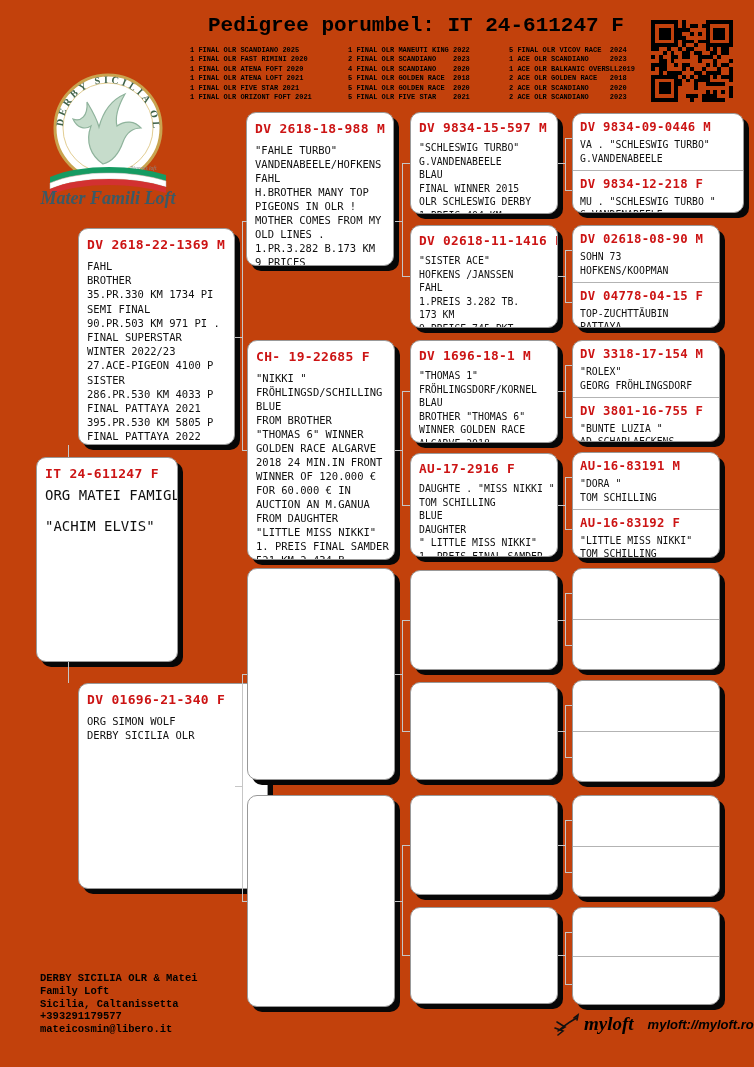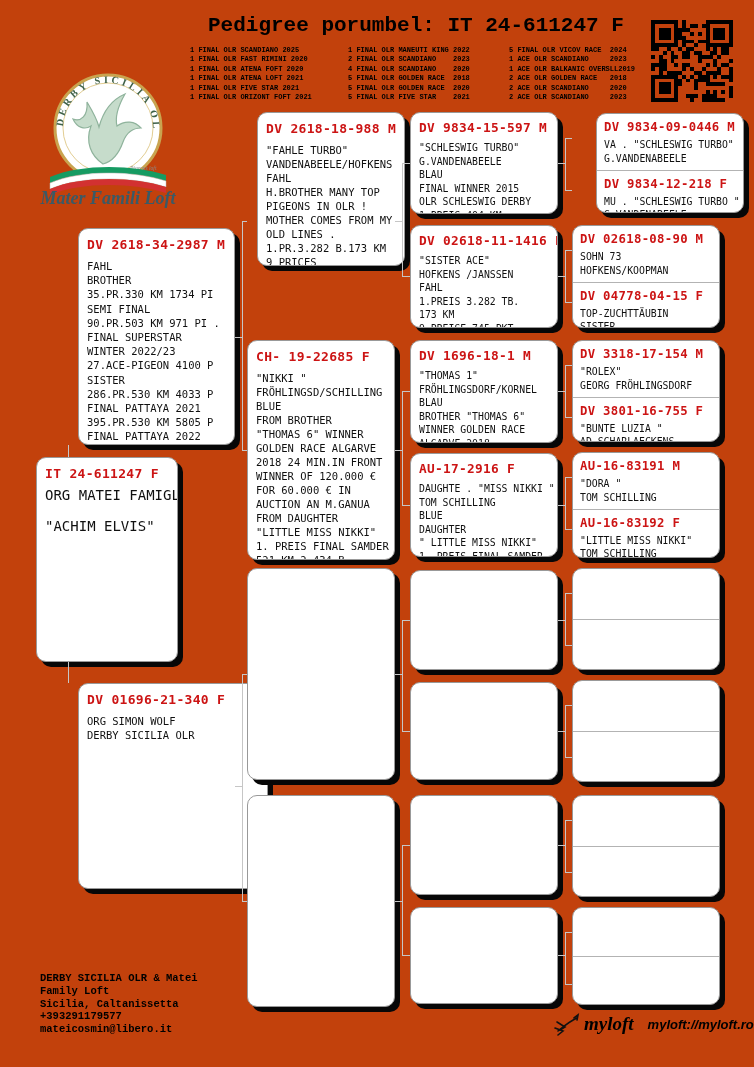--- a/index.html
+++ b/index.html
@@ -307,21 +307,21 @@
   </svg>
 
   <div class="pbox mainbox" style="left:36px;top:457px;width:142px;height:205px">
     <div class="bt">IT 24-611247 F</div>
     <div class="bb">ORG MATEI FAMIGLY LOFT
 
 "ACHIM ELVIS"</div>
   </div>
 
   <div class="pbox tall" style="left:78px;top:228px;width:157px;height:217px">
-    <div class="bt">DV 2618-34-2987 M</div>
+    <div class="bt">DV 2618-22-1369 M</div>
     <div class="bb">FAHL
 BROTHER
 35.PR.330 KM 1734 PI
 SEMI FINAL
 90.PR.503 KM 971 PI .
 FINAL SUPERSTAR
 WINTER 2022/23
 27.ACE-PIGEON 4100 P
 SISTER
 286.PR.530 KM 4033 P
@@ -329,21 +329,21 @@
 395.PR.530 KM 5805 P
 FINAL PATTAYA 2022
 28.PR.480 KM 222 PI</div>
   </div>
   <div class="pbox" style="left:78px;top:683px;width:190px;height:206px">
     <div class="bt">DV 01696-21-340 F</div>
     <div class="bb">ORG SIMON WOLF
 DERBY SICILIA OLR</div>
   </div>
 
-  <div class="pbox" style="left:257px;top:112px;width:148px;height:154px">
+  <div class="pbox" style="left:246px;top:112px;width:148px;height:154px">
     <div class="bt">DV 2618-18-988 M</div>
     <div class="bb">"FAHLE TURBO"
 VANDENABEELE/HOFKENS
 FAHL
 H.BROTHER MANY TOP
 PIGEONS IN OLR !
 MOTHER COMES FROM MY
 OLD LINES .
 1.PR.3.282 B.173 KM
 9 PRICES
@@ -407,42 +407,42 @@
 BLUE
 DAUGHTER
 " LITTLE MISS NIKKI"
 1. PREIS FINAL SAMDER</div>
   </div>
   <div class="pbox" style="left:410px;top:570px;width:148px;height:100px"></div>
   <div class="pbox" style="left:410px;top:682px;width:148px;height:98px"></div>
   <div class="pbox" style="left:410px;top:795px;width:148px;height:100px"></div>
   <div class="pbox" style="left:410px;top:907px;width:148px;height:97px"></div>
 
-  <div class="pcard" style="left:596px;top:113px;width:148px;height:100px">
+  <div class="pcard" style="left:572px;top:113px;width:172px;height:100px">
     <div class="entry">
       <div class="bt">DV 9834-09-0446 M</div>
       <div class="bb">VA . "SCHLESWIG TURBO"
 G.VANDENABEELE</div>
     </div>
     <div class="entry second">
       <div class="bt">DV 9834-12-218 F</div>
       <div class="bb">MU . "SCHLESWIG TURBO "
 G.VANDENABEELE</div>
     </div>
   </div>
   <div class="pcard" style="left:572px;top:225px;width:148px;height:103px">
     <div class="entry">
       <div class="bt">DV 02618-08-90 M</div>
       <div class="bb">SOHN 73
 HOFKENS/KOOPMAN</div>
     </div>
     <div class="entry second">
       <div class="bt">DV 04778-04-15 F</div>
       <div class="bb">TOP-ZUCHTTÄUBIN
-SISTER</div>
+PATTAYA</div>
     </div>
   </div>
   <div class="pcard" style="left:572px;top:340px;width:148px;height:102px">
     <div class="entry">
       <div class="bt">DV 3318-17-154 M</div>
       <div class="bb">"ROLEX"
 GEORG FRÖHLINGSDORF</div>
     </div>
     <div class="entry second">
       <div class="bt">DV 3801-16-755 F</div>

